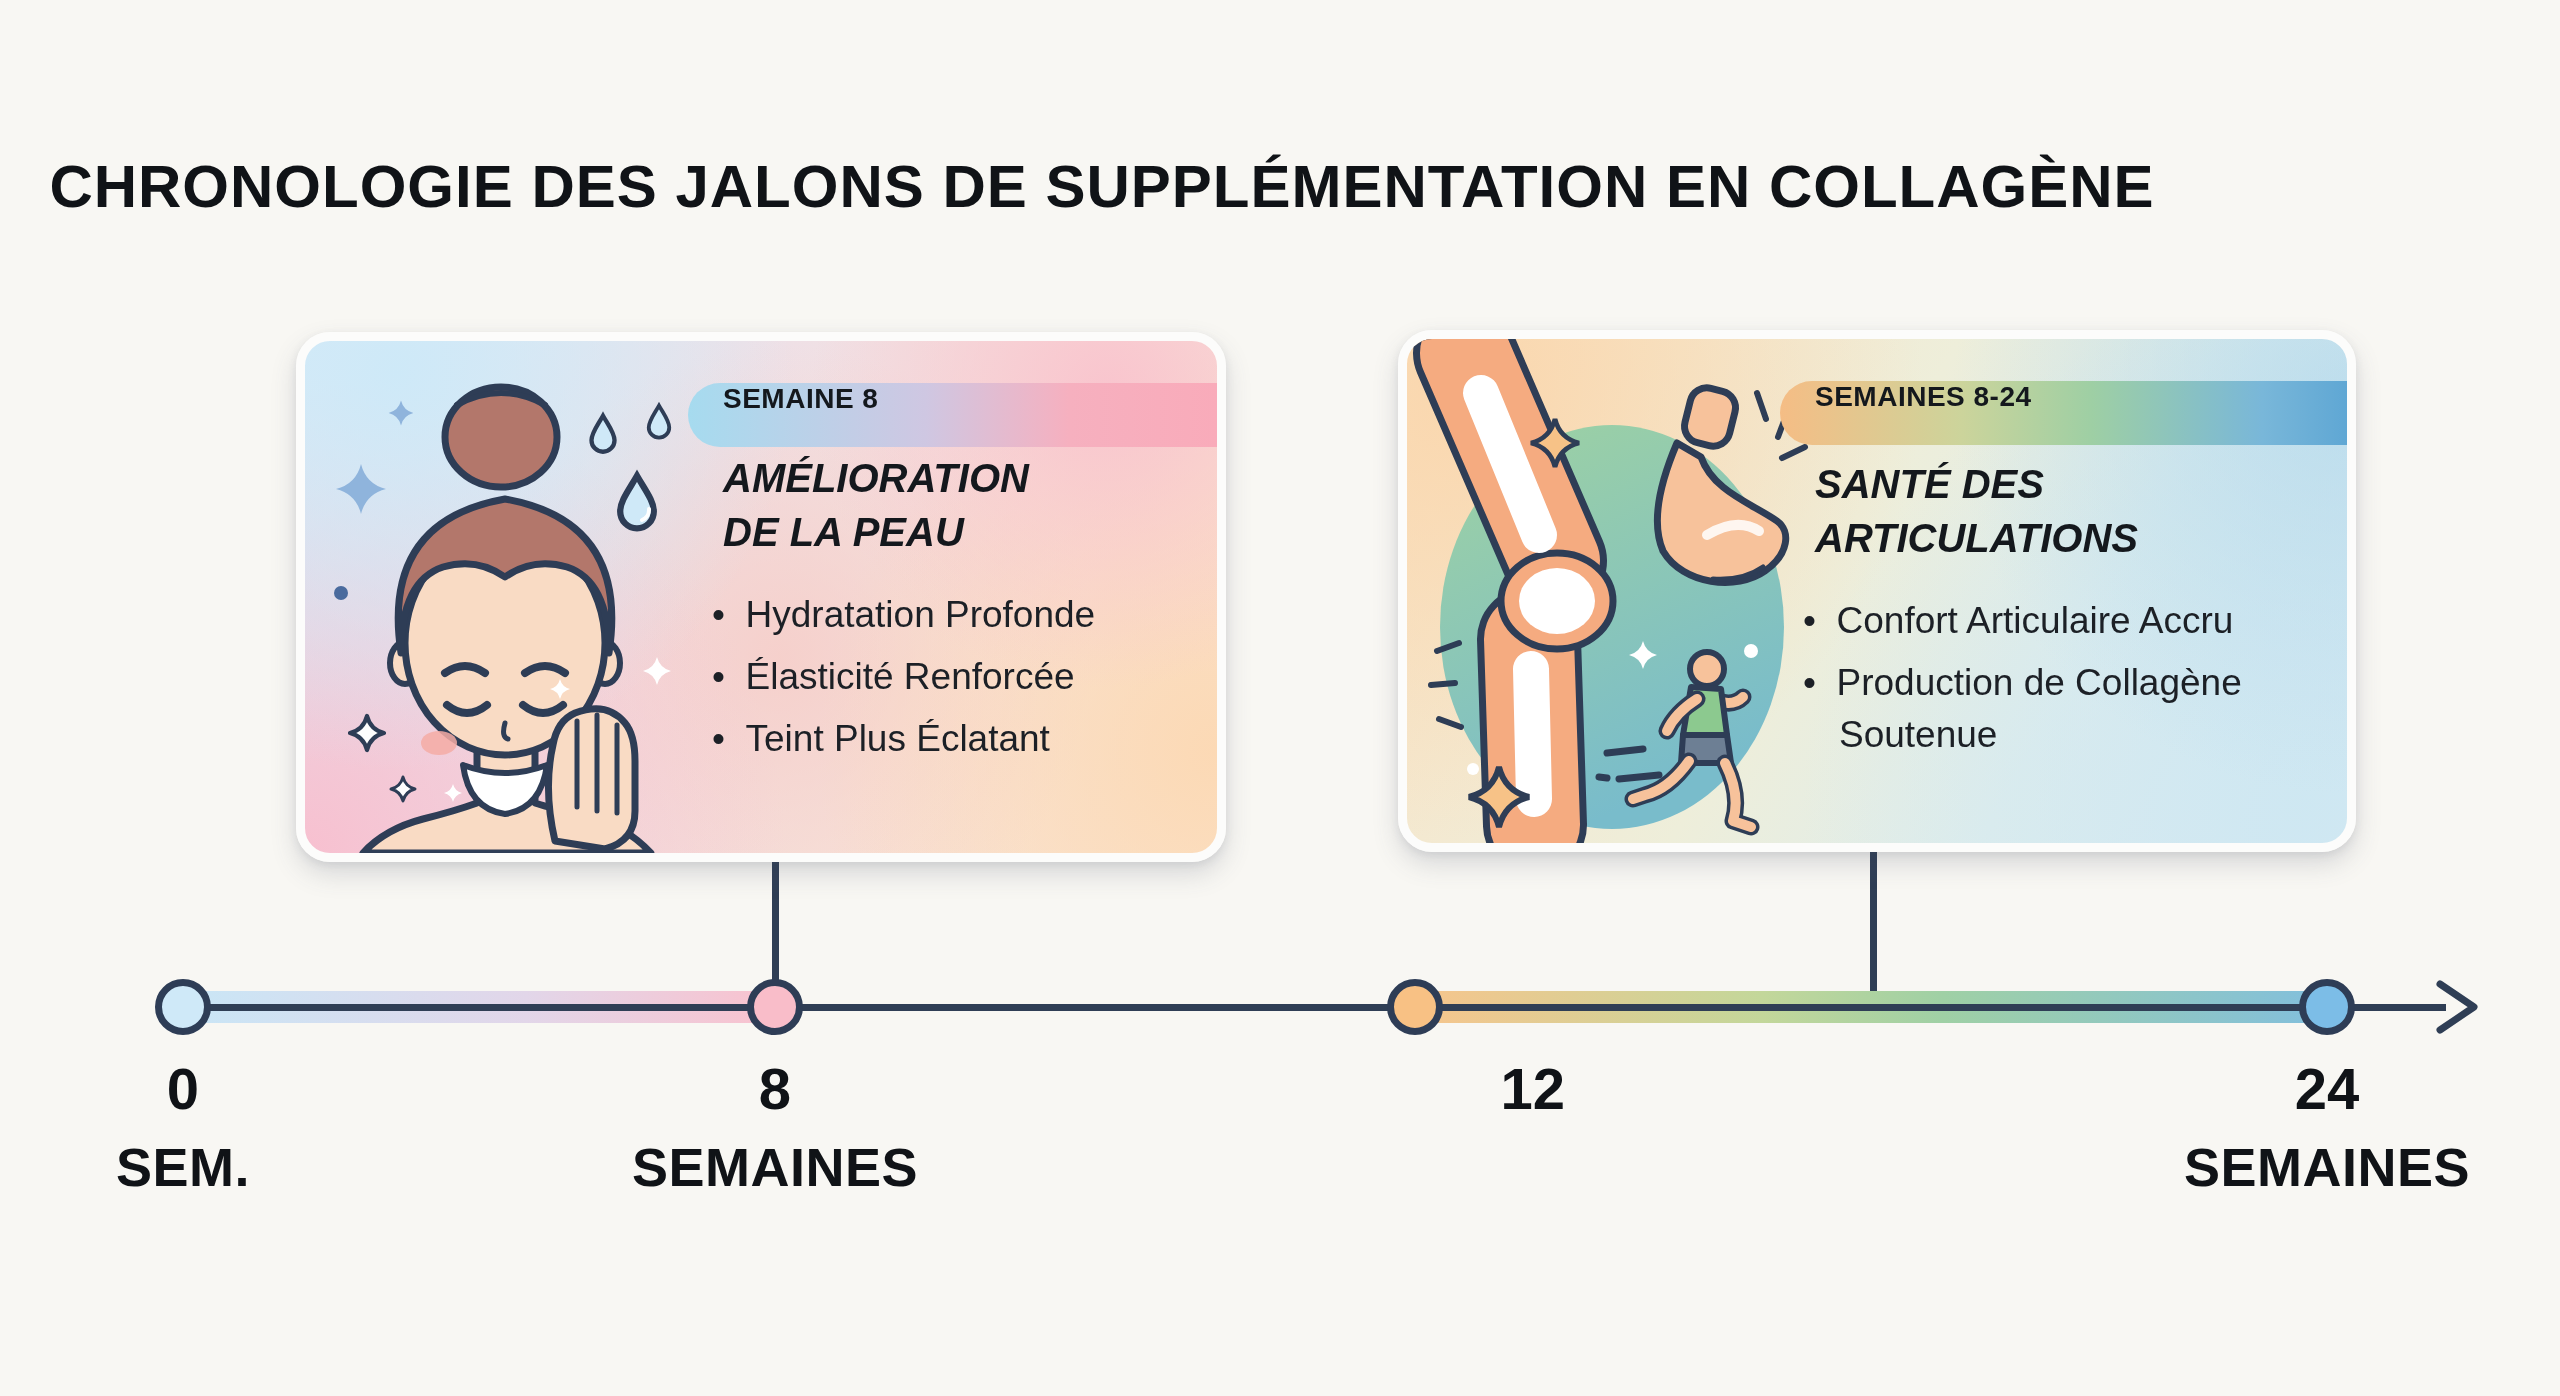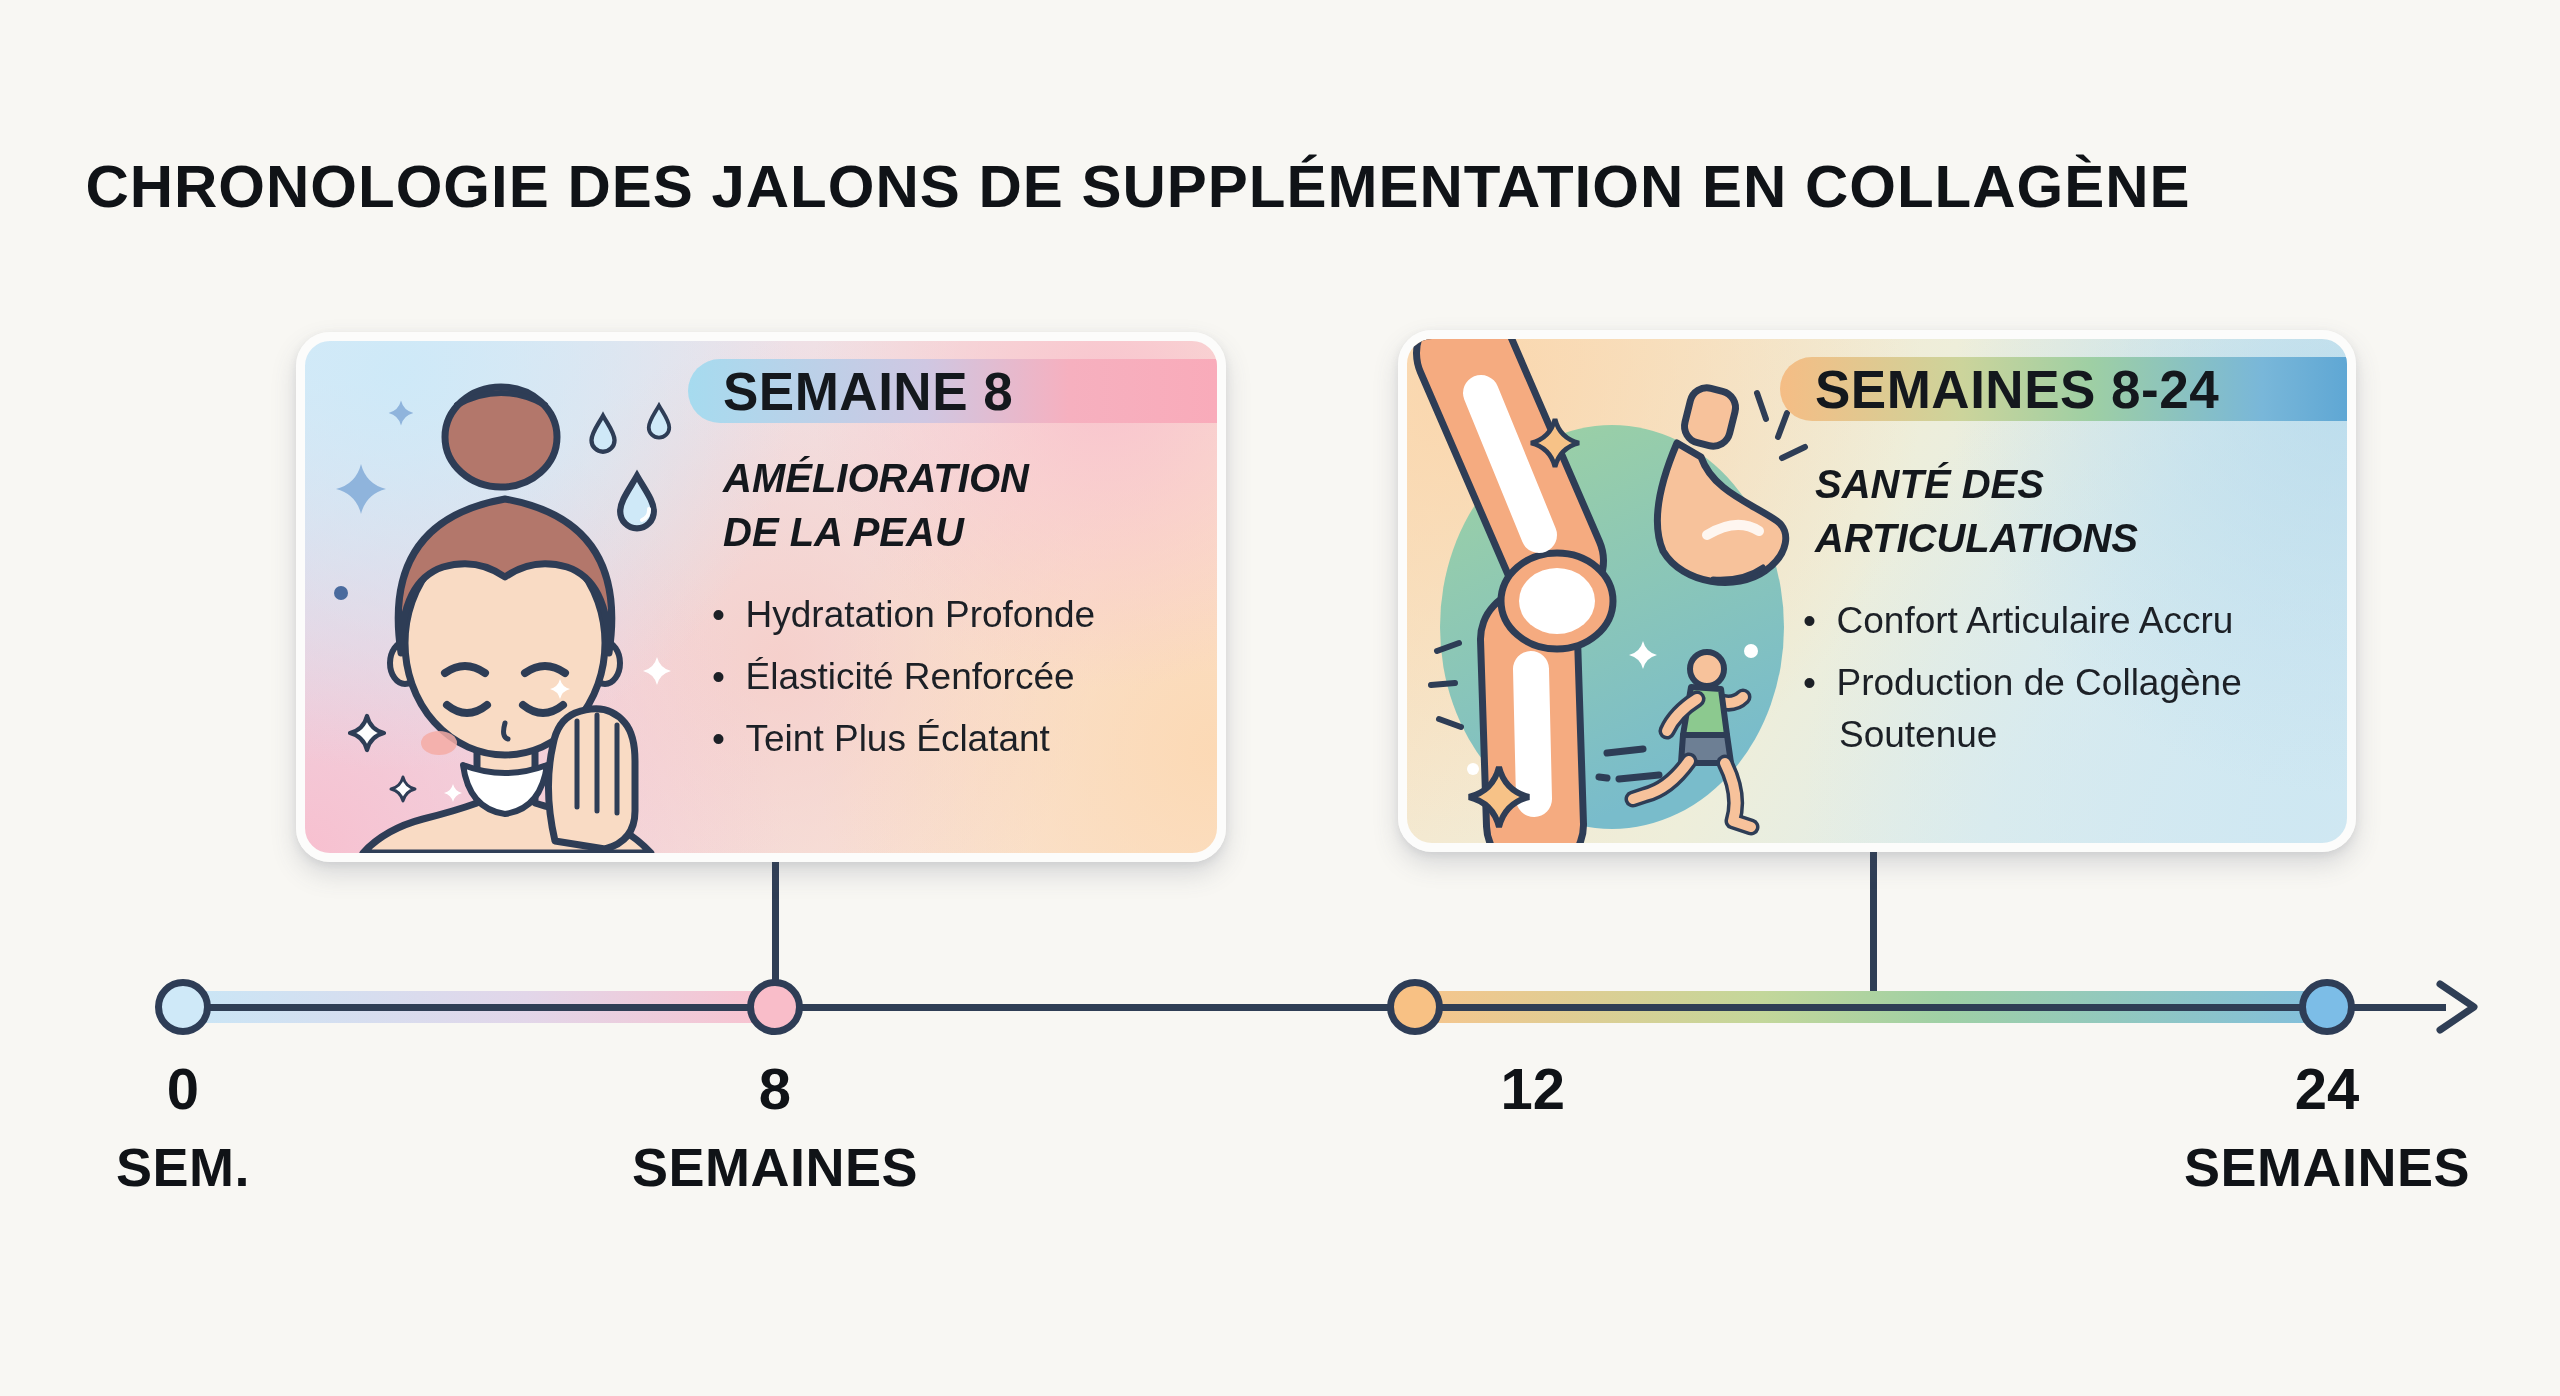--- a/index.html
+++ b/index.html
@@ -9,21 +9,20 @@
     font-family:"Liberation Sans", sans-serif;
     color:#15181c;
   }
   .abs{position:absolute;}
 
   
   .title{
     left:0;top:152px;width:2204px;text-align:center;
     font-size:60px;font-weight:800;letter-spacing:1px;color:#101317;
     white-space:nowrap;
-    padding-left:36px;
   }
 
   
   .connector{width:7px;background:#2f3e55;border-radius:3px;}
   .connector.left{left:772px;top:858px;height:152px;}
   .connector.right{left:1870px;top:848px;height:162px;}
 
   
   .card{
     border:9px solid #fcfcfb;border-radius:34px;
@@ -44,23 +43,23 @@
     left:1398px;top:330px;width:940px;height:504px;
     background:
       radial-gradient(circle at 6% 8%,   rgba(250,214,172,.95) 0%, rgba(250,214,172,0) 46%),
       radial-gradient(circle at 100% 12%,rgba(173,214,236,.65) 0%, rgba(173,214,236,0) 38%),
       radial-gradient(circle at 96% 92%, rgba(205,231,242,.9)  0%, rgba(205,231,242,0) 50%),
       linear-gradient(120deg,#fae3c6 0%,#eeeeda 45%,#dfedec 70%,#d9eaf3 100%);
   }
   .card .illus{left:0;top:0;}
 
   .badge{
-    top:18px;right:0;height:64px;display:flex;align-items:center;
+    top:42px;right:0;height:64px;display:flex;
     padding-left:35px;border-radius:32px 0 0 32px;
-    font-size:53px;font-weight:800;letter-spacing:.5px;color:#14181d;
+    font-size:28px;font-weight:800;letter-spacing:.5px;color:#14181d;
     white-space:nowrap;
   }
   .card.skin .badge{
     left:383px;
     background:linear-gradient(90deg,#a6dbef 0%,#cfc7e2 45%,#f6b0bf 72%,#f9abba 100%);
   }
   .card.joints .badge{
     left:373px;
     background:linear-gradient(90deg,#f5bd85 0%,#ccd49b 32%,#9ecfa4 55%,#79b7d9 85%,#5fa7d4 100%);
   }

